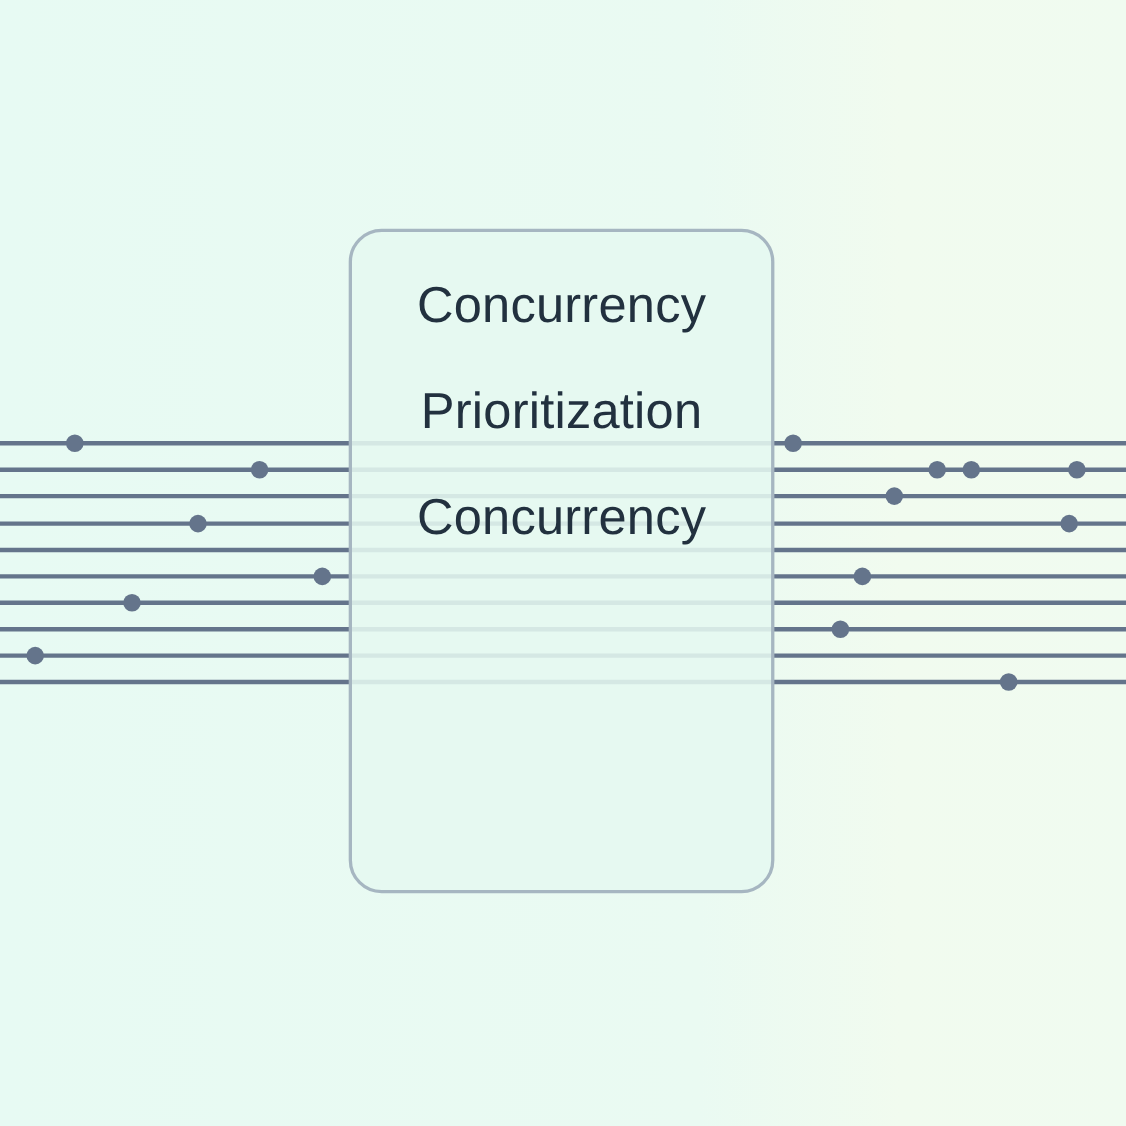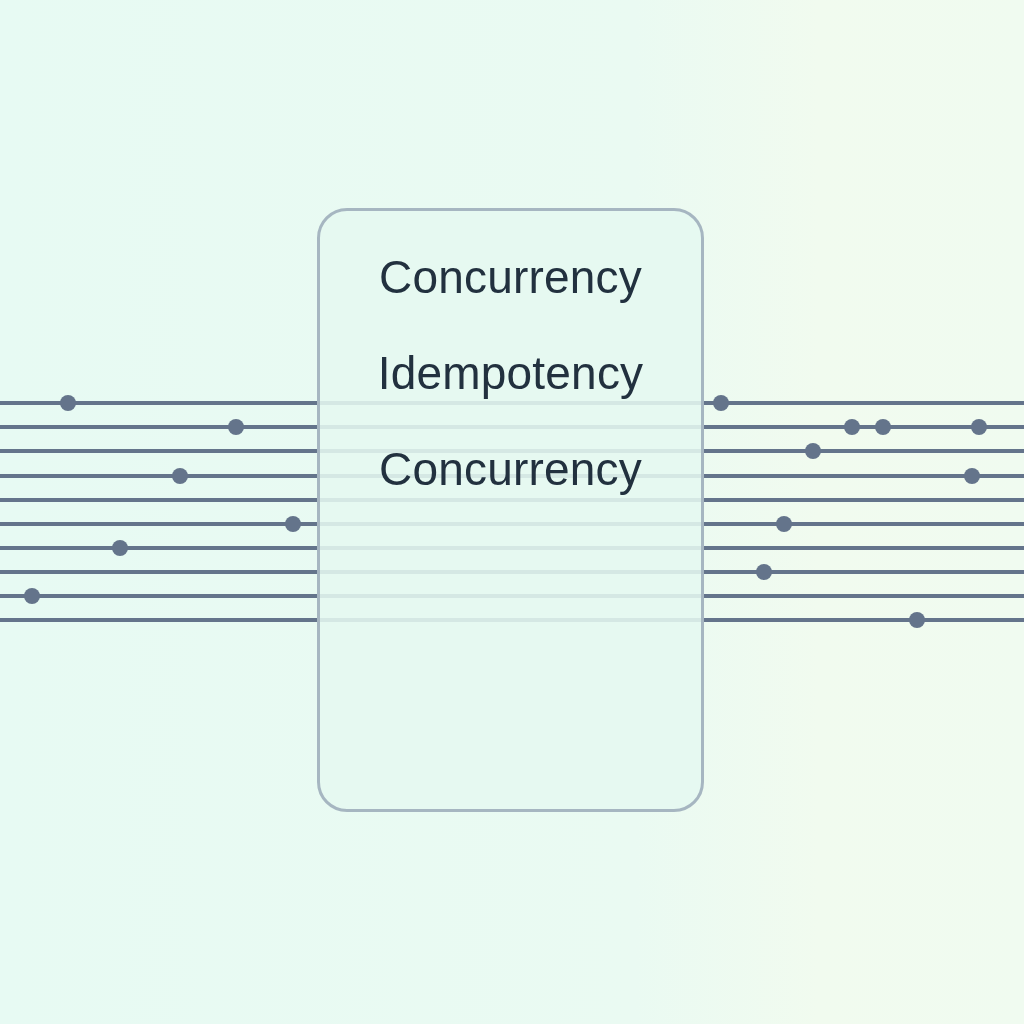--- a/index.html
+++ b/index.html
@@ -70,19 +70,19 @@
       <circle cx="120" cy="548" r="8" fill="#64748b"></circle>
       <circle cx="764" cy="572" r="8" fill="#64748b"></circle>
       <circle cx="32" cy="596" r="8" fill="#64748b"></circle>
       <circle cx="917" cy="620" r="8" fill="#64748b"></circle>
     </svg>
   <div class="card" id="card" style="left: 317px; top: 208px; width: 387px; height: 604px; border-radius: 30px; background: rgba(229, 248, 240, 0.88); border-color: rgb(166, 182, 193); border-width: 3px; color: rgb(34, 49, 63); padding-top: 18px;">
       <div class="row">
         <span>Concurrency</span>
       </div>
       <div class="row">
-        <span>Idempotency</span>
+        <span>Prioritization</span>
       </div>
       <div class="row">
         <span>Concurrency</span>
       </div>
     </div>
 </div>
 
 </body></html>

